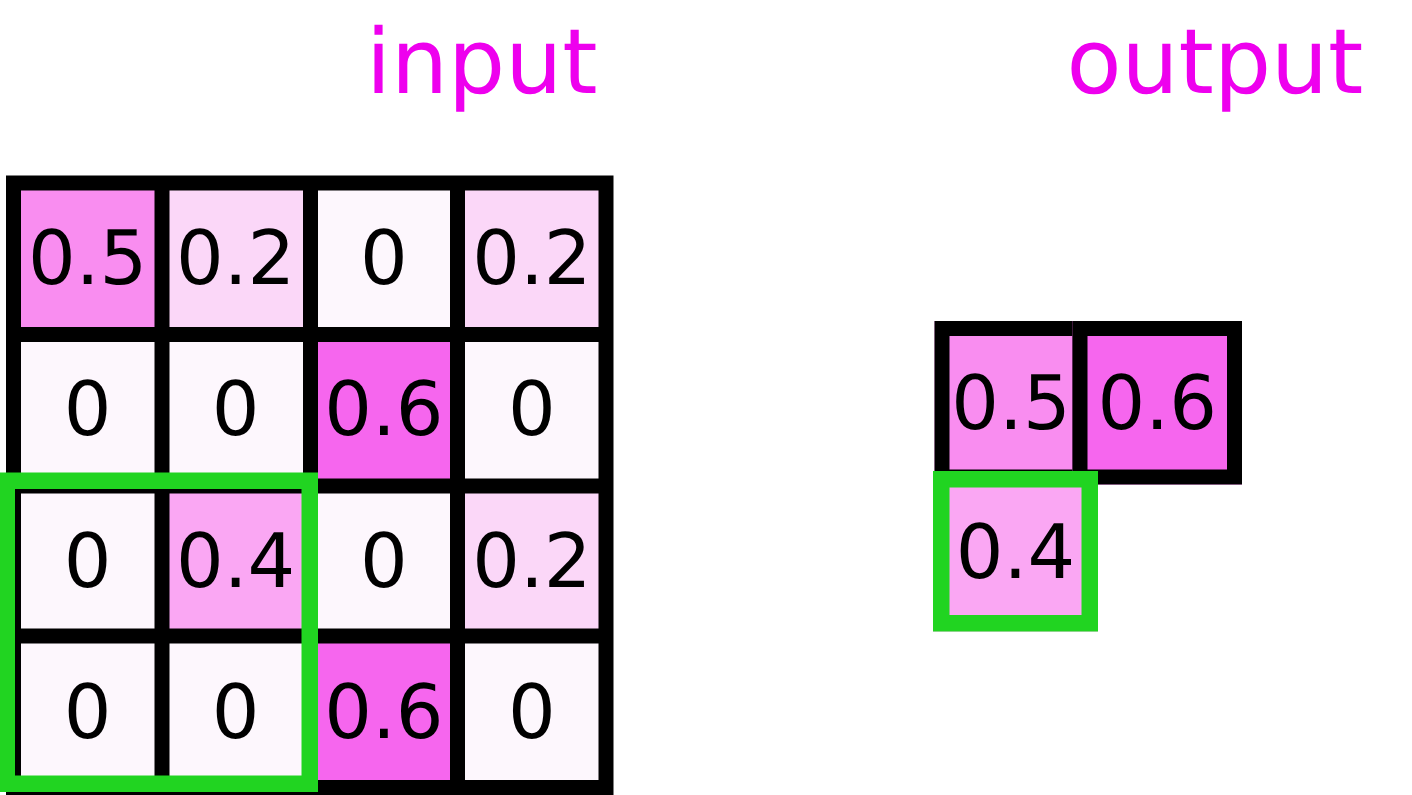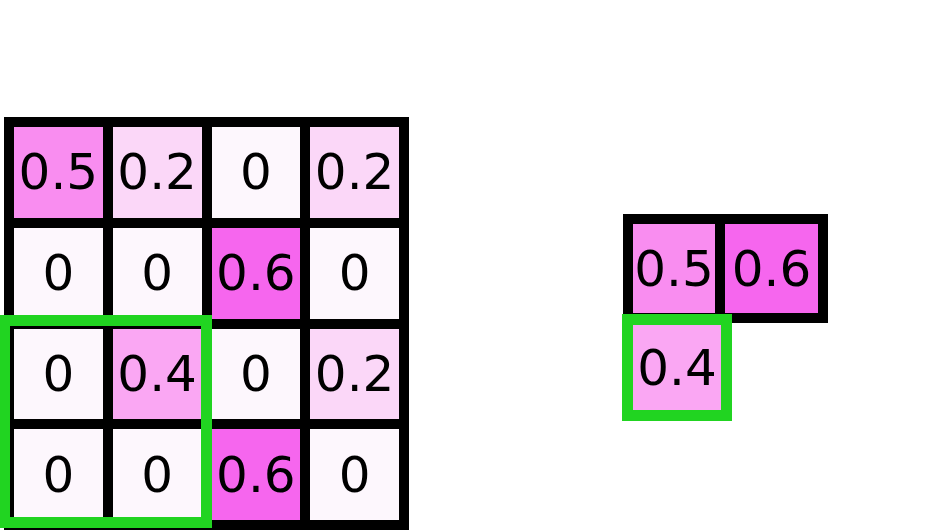--- a/index.html
+++ b/index.html
@@ -77,21 +77,23 @@
     left: 622px; top: 314px; width: 110px; height: 107px;
     border: 11px solid #21d421;
     z-index: 2;
   }
 </style>
 </head>
 <body>
 
 <div class="canvas">
 
+  <div class="title" id="input-title" style="color: rgb(238, 0, 238);">input</div>
 
+  <div class="title" id="output-title" style="color: rgb(238, 0, 238);">output</div>
 
   <div class="grid">
     <div class="cell" style="background: rgb(249, 141, 240);">0.5</div>
     <div class="cell" style="background: rgb(251, 215, 248);">0.2</div>
     <div class="cell" style="background: rgb(253, 247, 253);">0</div>
     <div class="cell" style="background: rgb(251, 215, 248);">0.2</div>
 
     <div class="cell" style="background: rgb(253, 247, 253);">0</div>
     <div class="cell" style="background: rgb(253, 247, 253);">0</div>
     <div class="cell" style="background: rgb(246, 102, 238);">0.6</div>

